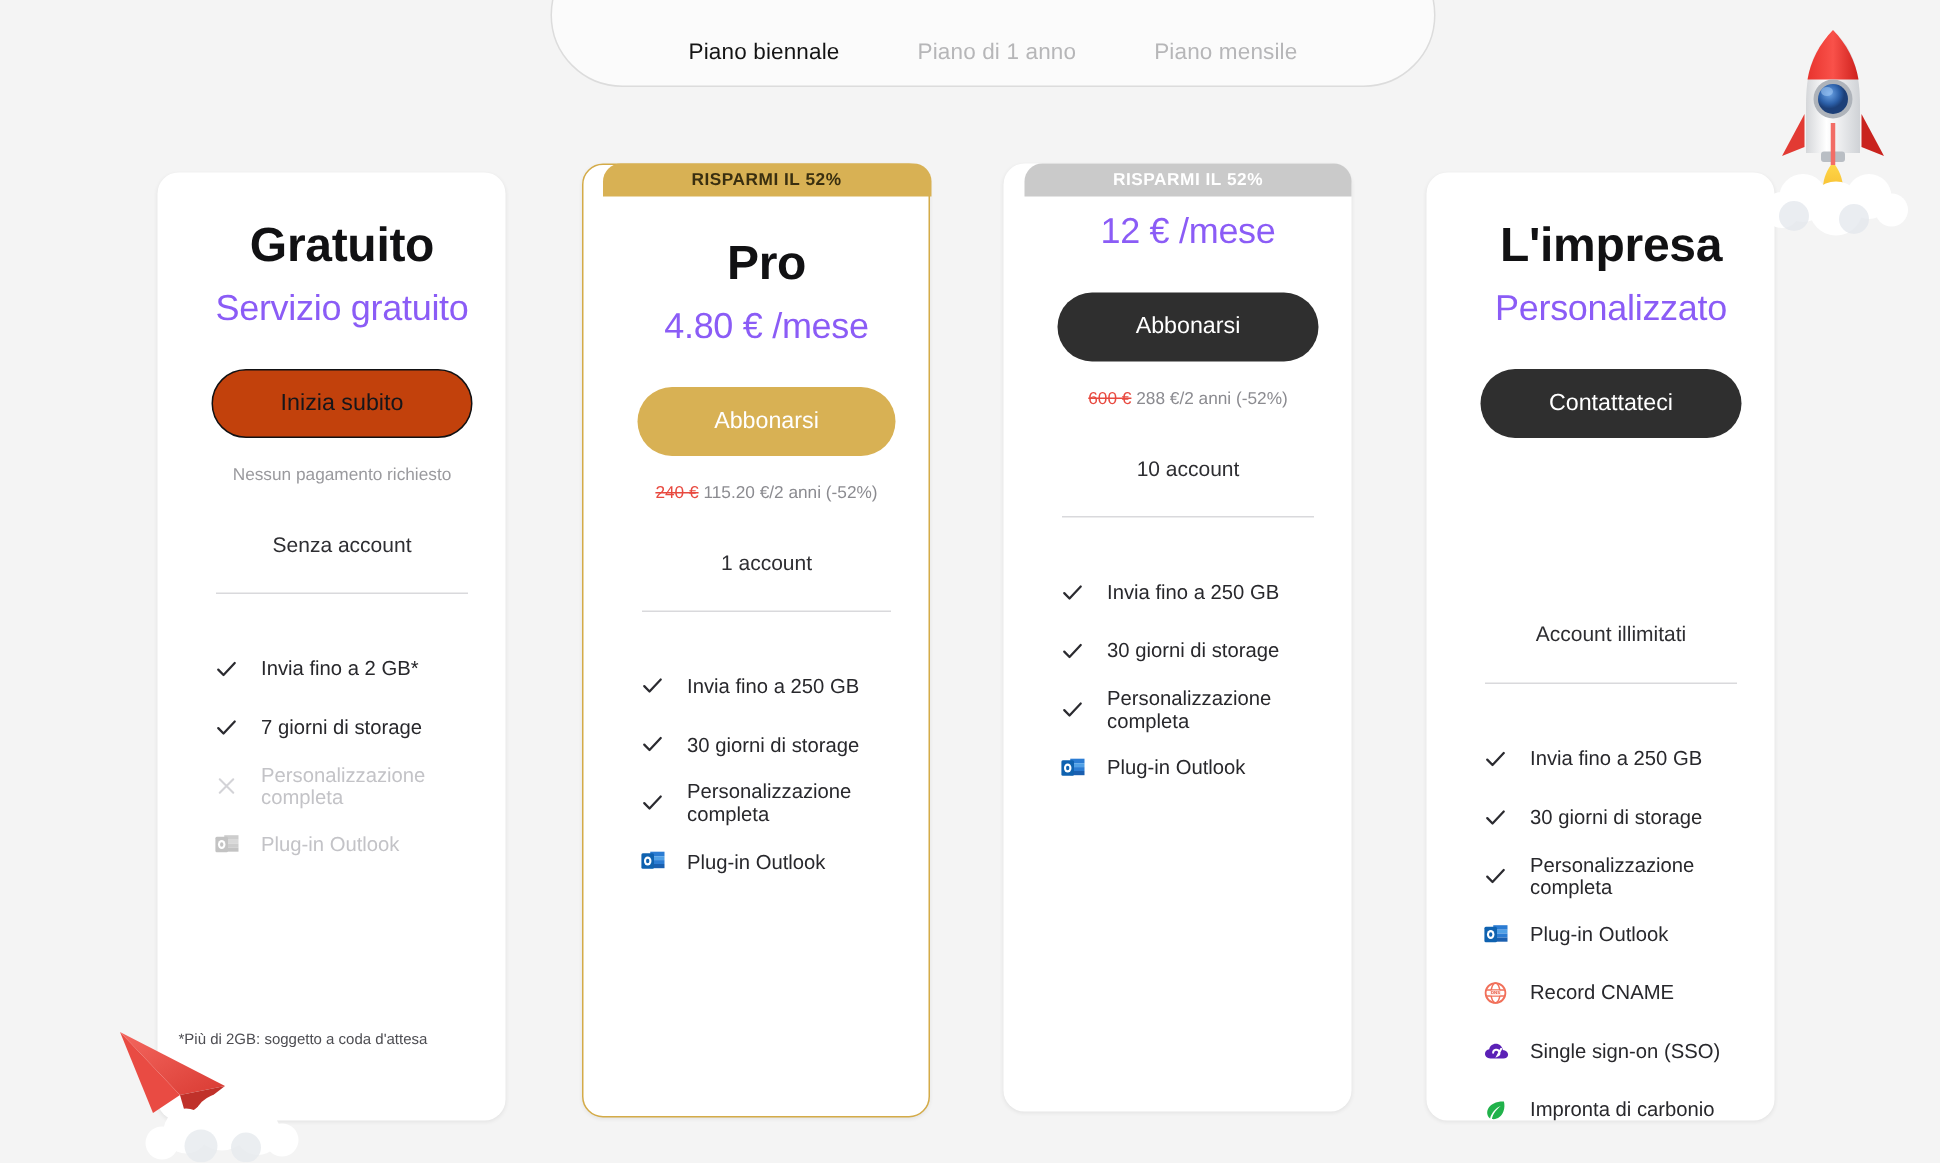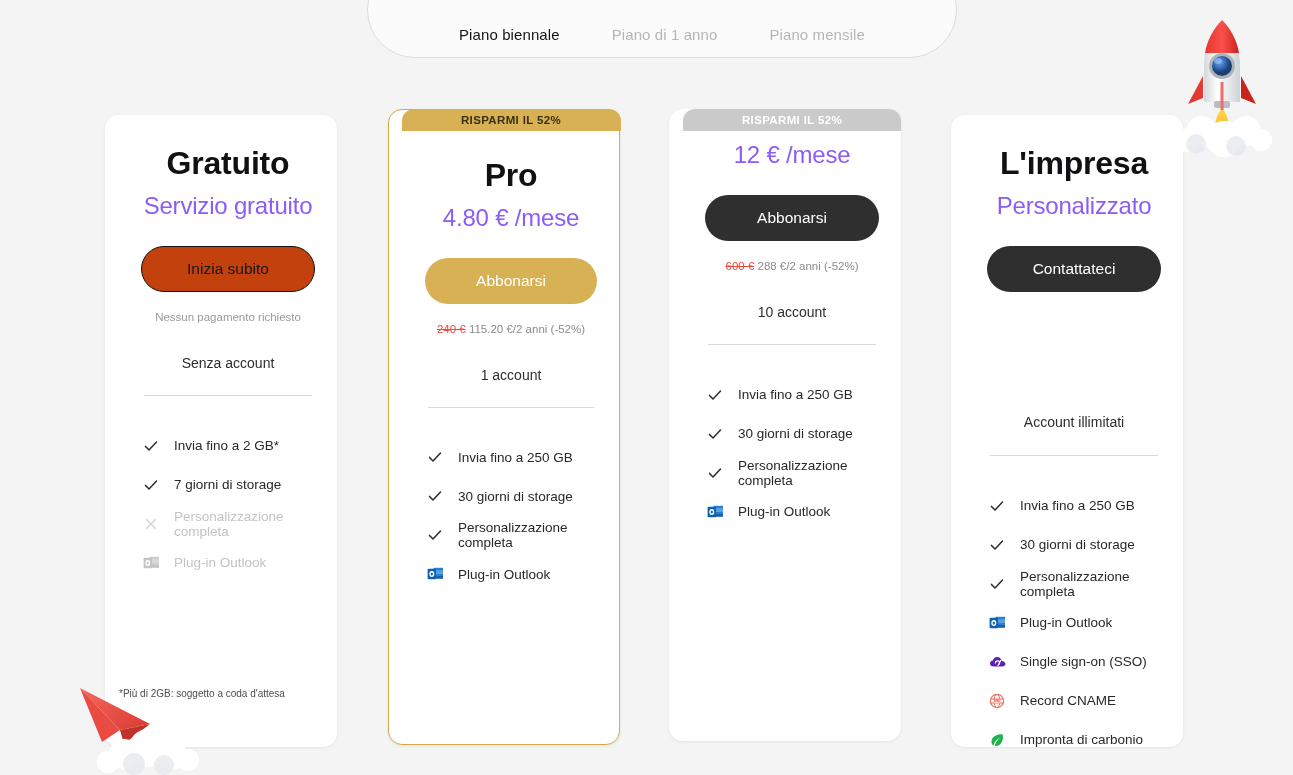--- a/index.html
+++ b/index.html
@@ -401,38 +401,38 @@
                 <rect x="6.5" y="10" width="9.5" height="2.8" fill="#1a5fb0"></rect>
                 <rect x="0.6" y="2.8" width="8.4" height="10.4" rx="1" fill="#0f62b0"></rect>
                 <ellipse cx="4.8" cy="8" rx="2.5" ry="3" fill="#fff"></ellipse>
                 <ellipse cx="4.8" cy="8" rx="1.1" ry="1.5" fill="#0f62b0"></ellipse>
               </svg>
             </span>
             <span>Plug-in Outlook</span>
           </li>
           <li class="feature">
             <span class="fico">
-              <svg width="18" height="16" viewBox="0 0 18 16">
-                <path d="M4.6 12.6 C2.3 12.6 1 11.2 1 9.5 C1 7.9 2.2 6.6 3.8 6.5 C4.2 4.4 6 2.9 8.2 2.9 C10.6 2.9 12.6 4.7 12.9 7 C14.9 7.2 16.4 8.6 16.4 10.1 C16.4 11.6 15 12.6 13.2 12.6 Z" fill="#5b21b6"></path>
-                <path d="M6.4 8.9 a2.1 2.1 0 1 1 3 1.9 L11.8 6.2" fill="none" stroke="#fff" stroke-width="1.3" stroke-linecap="round"></path>
-              </svg>
-            </span>
-            <span>Single sign-on (SSO)</span>
-          </li>
-          <li class="feature">
-            <span class="fico">
               <svg width="16" height="16" viewBox="0 0 16 16">
                 <circle cx="8" cy="8" r="6.6" fill="none" stroke="#f1705a" stroke-width="1.2"></circle>
                 <ellipse cx="8" cy="8" rx="3" ry="6.6" fill="none" stroke="#f1705a" stroke-width="1"></ellipse>
                 <path d="M1.6 6 H14.4 M1.6 10 H14.4" stroke="#f1705a" stroke-width="1"></path>
                 <rect x="4.2" y="6.4" width="7.6" height="3.2" rx="1" fill="#fdebe7"></rect>
                 <text x="8" y="8.9" font-size="2.9" fill="#e8533c" text-anchor="middle" font-family="Liberation Sans, sans-serif" font-weight="bold">DNS</text>
               </svg>
             </span>
             <span>Record CNAME</span>
+          </li>
+          <li class="feature">
+            <span class="fico">
+              <svg width="18" height="16" viewBox="0 0 18 16">
+                <path d="M4.6 12.6 C2.3 12.6 1 11.2 1 9.5 C1 7.9 2.2 6.6 3.8 6.5 C4.2 4.4 6 2.9 8.2 2.9 C10.6 2.9 12.6 4.7 12.9 7 C14.9 7.2 16.4 8.6 16.4 10.1 C16.4 11.6 15 12.6 13.2 12.6 Z" fill="#5b21b6"></path>
+                <path d="M6.4 8.9 a2.1 2.1 0 1 1 3 1.9 L11.8 6.2" fill="none" stroke="#fff" stroke-width="1.3" stroke-linecap="round"></path>
+              </svg>
+            </span>
+            <span>Single sign-on (SSO)</span>
           </li>
           <li class="feature">
             <span class="fico">
               <svg width="16" height="16" viewBox="0 0 16 16">
                 <path d="M13.6 2.3 C9 2.1 4.6 3.9 3 7.3 C1.7 10.1 3 12.7 4.4 13.6 C5.3 10 8.3 6.6 11.6 5.2 C9 7.4 6.3 10.4 5.6 14 C8.9 14.6 12 12.4 13.2 9.2 C14.2 6.6 14.1 4.2 13.6 2.3 Z" fill="#21b24b"></path>
               </svg>
             </span>
             <span>Impronta di carbonio</span>
           </li>
         </ul>

